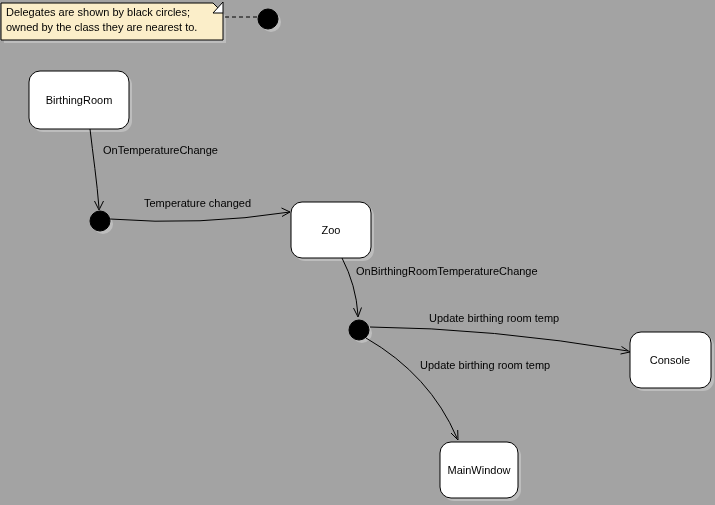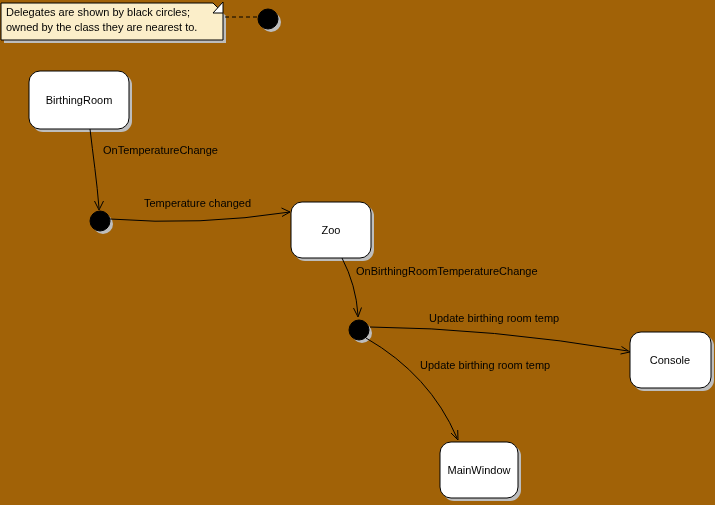--- a/index.html
+++ b/index.html
@@ -1,20 +1,20 @@
 <!DOCTYPE html>
 <html><head>
 <meta charset="utf-8">
 <style>
   html, body { margin: 0; padding: 0; background: #ffffff; }
   .canvas {
     position: relative;
     width: 715px;
     height: 505px;
-    background: #a16207;
+    background: #a3a3a3;
     font-family: "Liberation Sans", sans-serif;
   }
   svg text {
     font-family: "Liberation Sans", sans-serif;
     font-size: 11px;
     fill: #000000;
   }
   .node-label { text-anchor: middle; }
   .edge { fill: none; stroke: #000000; stroke-width: 1; }
   .arrowhead { fill: none; stroke: #000000; stroke-width: 1; }

